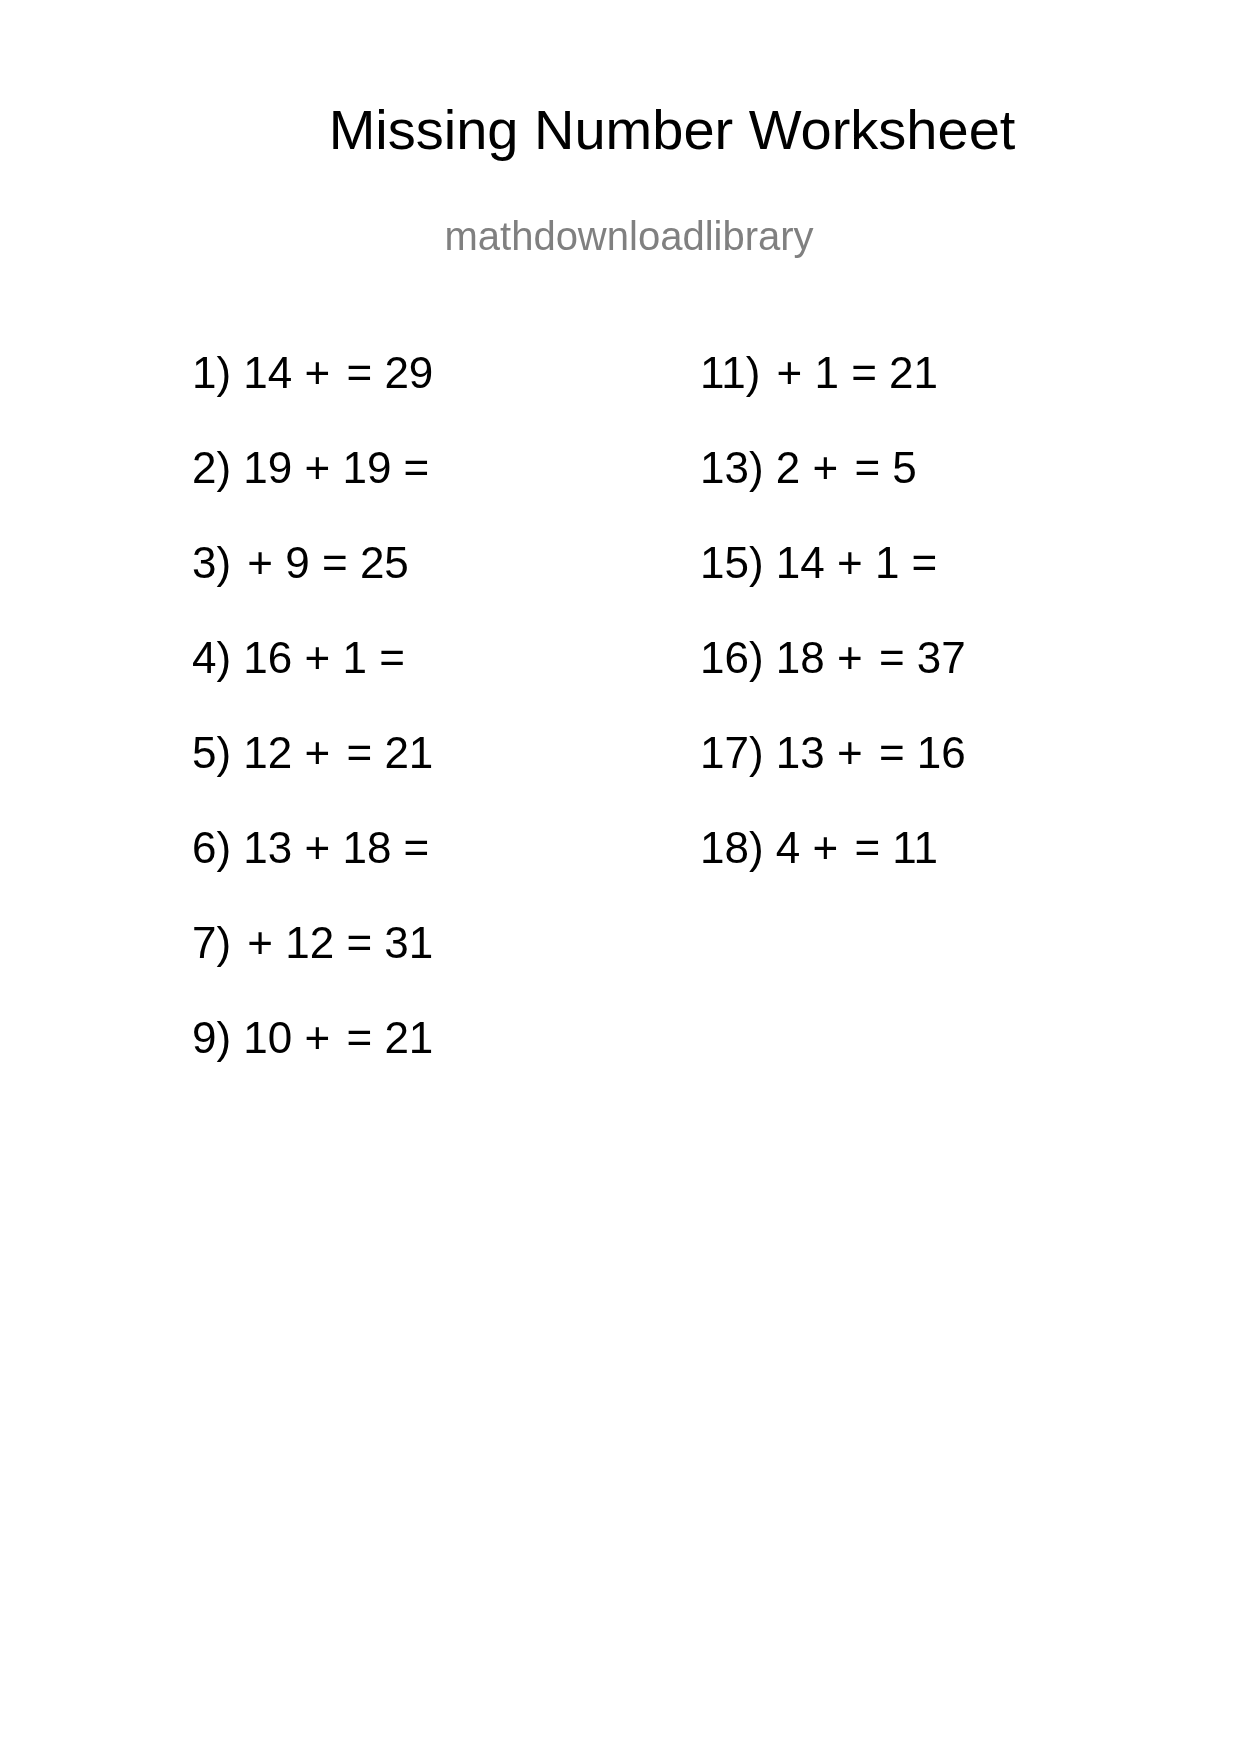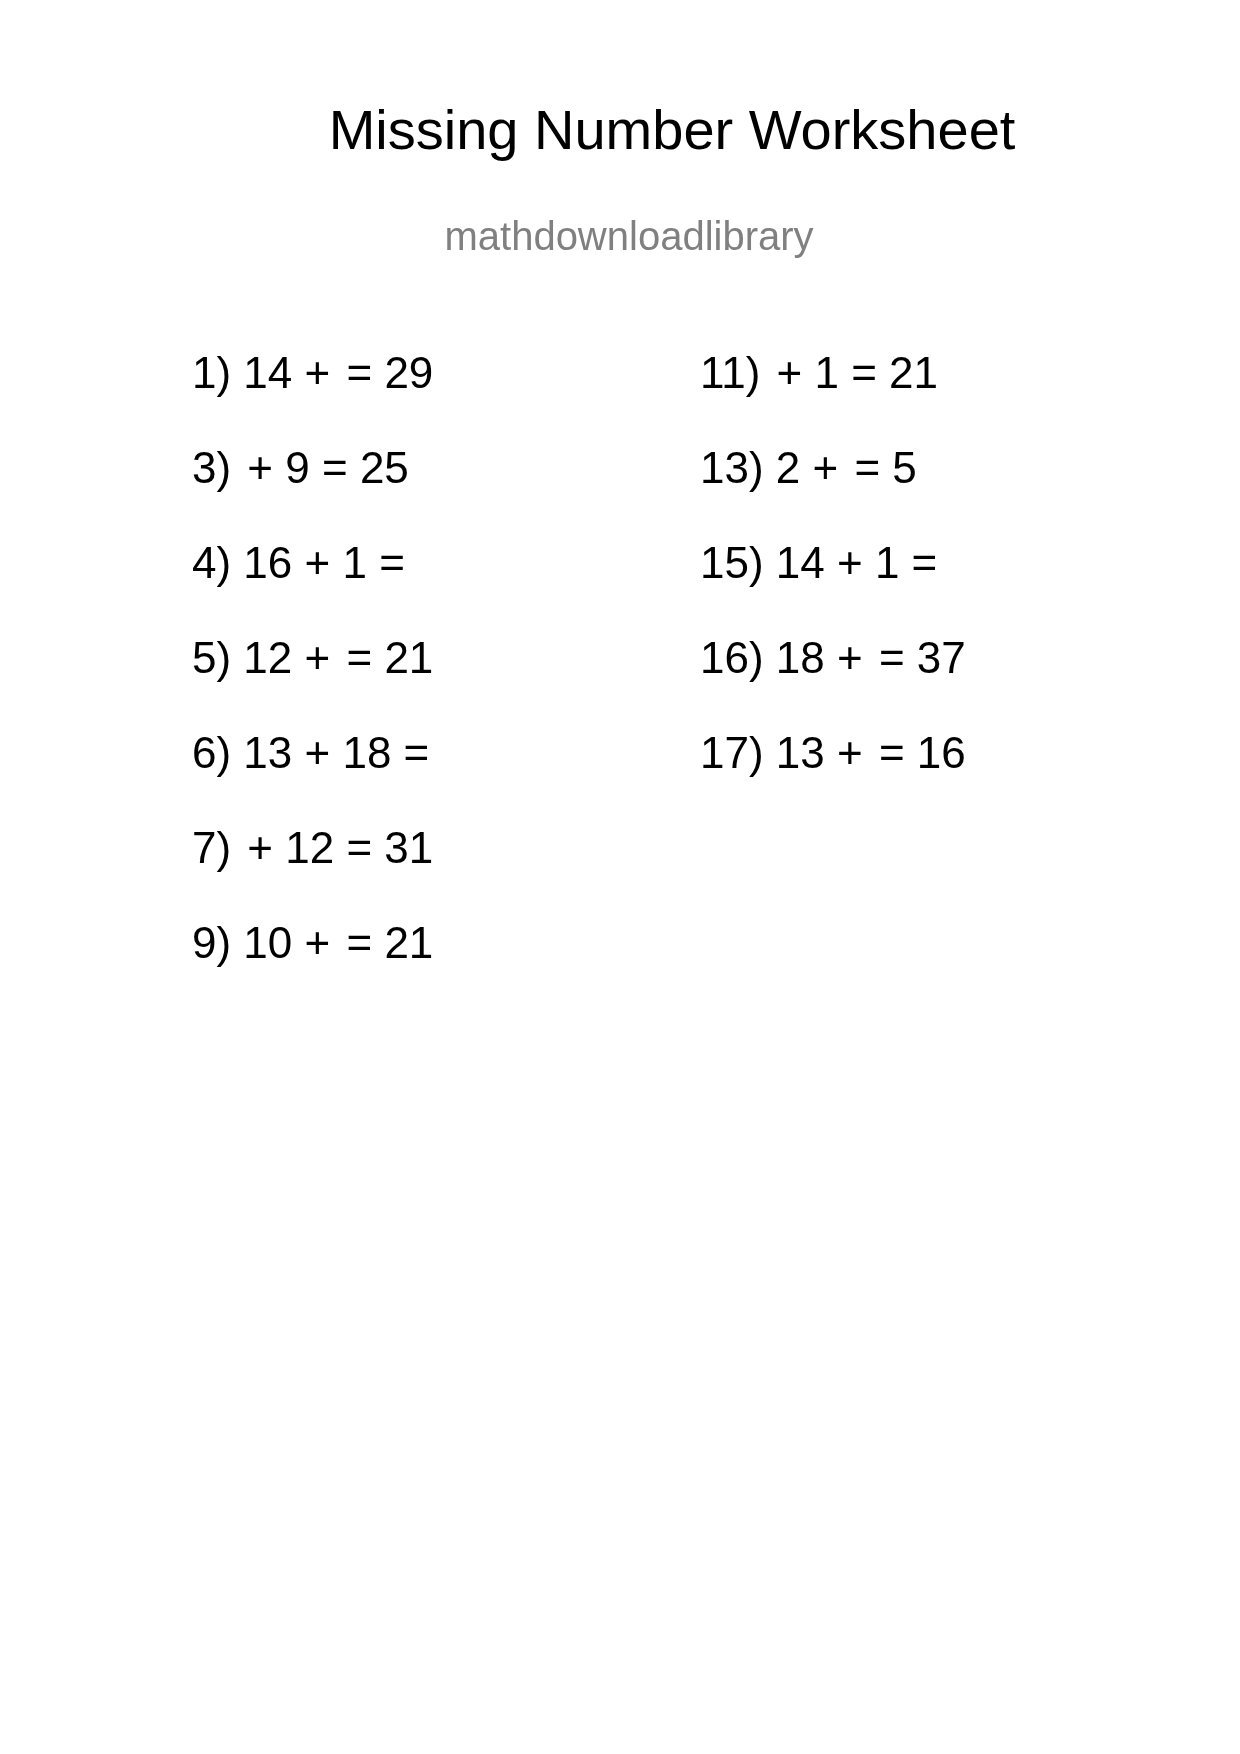--- a/index.html
+++ b/index.html
@@ -17,26 +17,28 @@
     .blank { display: inline-block; width: 100px; border-bottom: 3px solid #000; height: 40px; vertical-align: baseline; margin: 0 2px; }
   </style>
 </head>
 <body>
 
 <div class="title">Missing Number Worksheet</div>
 <div class="subtitle">mathdownloadlibrary</div>
 
 <div class="col col-left">
     <div class="problem"><span>1)</span> <span>14 +</span> <span class="blank"></span> <span>= 29</span> </div>
+    <div class="problem"><span>2)</span> <span>19 + 19 =</span> <span class="blank"></span> </div>
     <div class="problem"><span>3)</span> <span class="blank"></span> <span>+ 9 = 25</span> </div>
     <div class="problem"><span>4)</span> <span>16 + 1 =</span> <span class="blank"></span> </div>
     <div class="problem"><span>5)</span> <span>12 +</span> <span class="blank"></span> <span>= 21</span> </div>
     <div class="problem"><span>6)</span> <span>13 + 18 =</span> <span class="blank"></span> </div>
     <div class="problem"><span>7)</span> <span class="blank"></span> <span>+ 12 = 31</span> </div>
     <div class="problem"><span>9)</span> <span>10 +</span> <span class="blank"></span> <span>= 21</span> </div>
   </div>
 <div class="col col-right">
     <div class="problem"><span>11)</span> <span class="blank"></span> <span>+ 1 = 21</span> </div>
     <div class="problem"><span>13)</span> <span>2 +</span> <span class="blank"></span> <span>= 5</span> </div>
     <div class="problem"><span>15)</span> <span>14 + 1 =</span> <span class="blank"></span> </div>
     <div class="problem"><span>16)</span> <span>18 +</span> <span class="blank"></span> <span>= 37</span> </div>
     <div class="problem"><span>17)</span> <span>13 +</span> <span class="blank"></span> <span>= 16</span> </div>
+    <div class="problem"><span>18)</span> <span>4 +</span> <span class="blank"></span> <span>= 11</span> </div>
   </div>
 
 </body></html>

